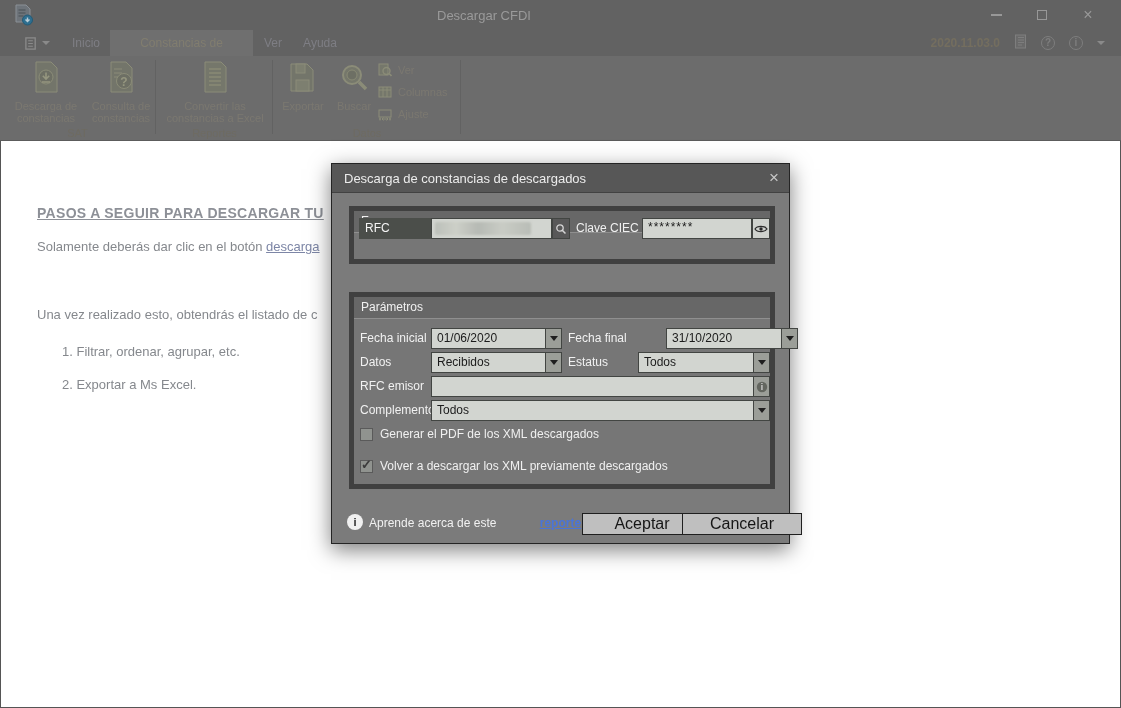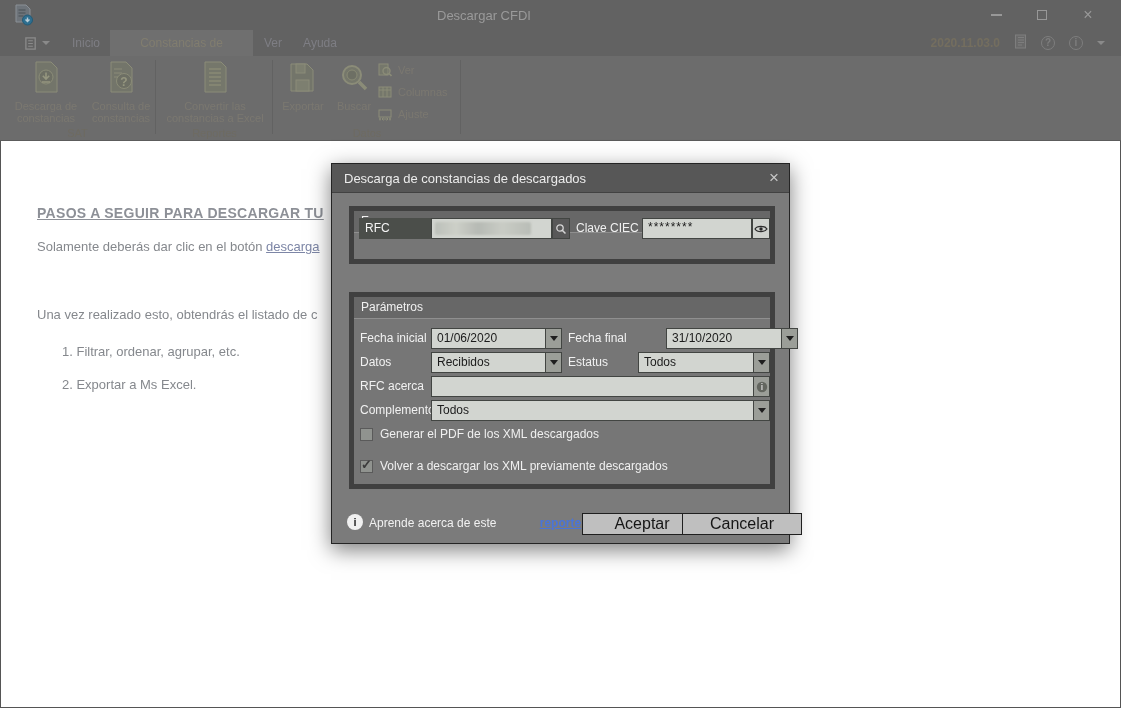--- a/index.html
+++ b/index.html
@@ -288,21 +288,21 @@
           </span>
       </div>
       <div class="dlbl" style="left:214px; top:58px;">Estatus</div>
       <div class="fld" style="left:284px; top:55px; width:132px;">
         <span>Todos</span>
         <span class="ddbtn">
             <i class="caret-dn"></i>
           </span>
       </div>
 
-      <div class="dlbl" style="left:6px; top:82px;">RFC acerca</div>
+      <div class="dlbl" style="left:6px; top:82px;">RFC emisor</div>
       <div class="fld" style="left:77px; top:79px; width:339px;">
         <span></span>
         <span class="ddbtn">
           <svg width="12" height="12" viewBox="0 0 12 12">
             <circle cx="6" cy="6" r="5.2" fill="#63665f"></circle>
             <text x="6" y="9" text-anchor="middle" font-size="8.5" font-weight="bold" fill="#d6d6d6">i</text>
           </svg>
         </span>
       </div>
 

